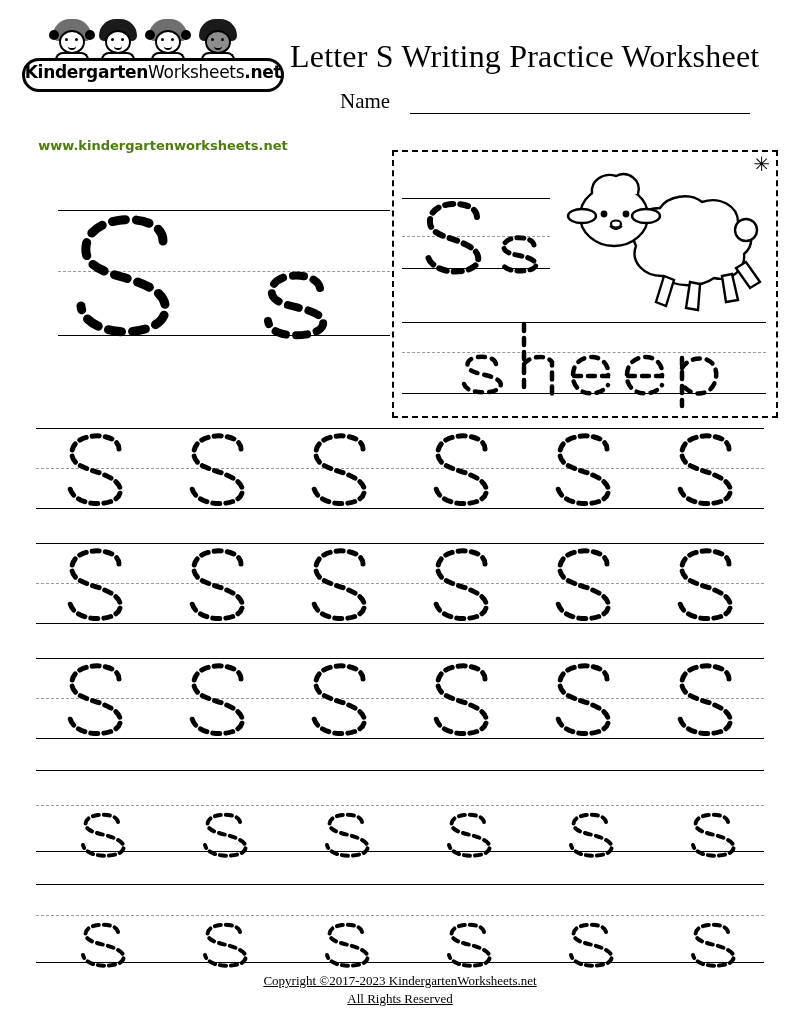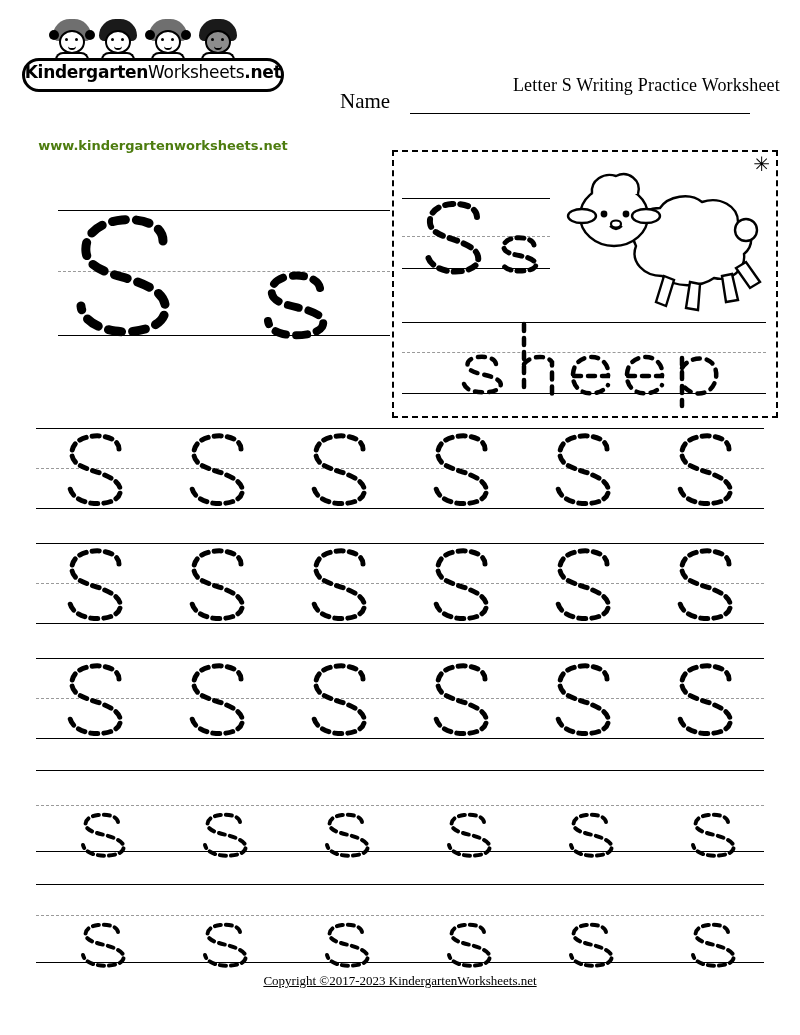--- a/index.html
+++ b/index.html
@@ -131,26 +131,25 @@
     font-weight: bold;
     color: #4d7c0f;
     font-family: "DejaVu Sans", sans-serif;
   }
 
   .title {
     position: absolute;
     left: 290px;
     top: 38px;
     width: 490px;
-    text-align: right;
-    font-size: 18px;
+    text-align: left;
+    font-size: 32px;
     font-family: "Liberation Serif", serif;
     letter-spacing: 0.2px;
     white-space: nowrap;
-    margin-top: 37px;
   }
 
   .name-row {
     position: absolute;
     left: 340px;
     top: 89px;
     width: 420px;
     height: 30px;
     font-size: 21px;
     font-family: "Liberation Serif", serif;
@@ -468,15 +467,16 @@
       <svg class="letter-svg" width="56" height="48" viewBox="0 0 56 48" style="left: 562px; top: 922px;">
         <path d="M44 10 C43 4, 33 2, 24 3 C15 4, 10 9, 12 14 C14 21, 31 22, 40 26 C49 30, 52 34, 48 39 C44 44, 28 45, 19 42 C13 40, 10 37, 9 33" fill="none" stroke="#000000" stroke-width="4" stroke-linecap="round" stroke-dasharray="6 5"></path>
       </svg>
       <svg class="letter-svg" width="56" height="48" viewBox="0 0 56 48" style="left: 684px; top: 922px;">
         <path d="M44 10 C43 4, 33 2, 24 3 C15 4, 10 9, 12 14 C14 21, 31 22, 40 26 C49 30, 52 34, 48 39 C44 44, 28 45, 19 42 C13 40, 10 37, 9 33" fill="none" stroke="#000000" stroke-width="4" stroke-linecap="round" stroke-dasharray="6 5"></path>
       </svg>
     </div>
 
   <div class="footer">
     <div>Copyright ©2017-2023 KindergartenWorksheets.net</div>
+    <div>All Rights Reserved</div>
   </div>
 
 </div>
 
 </body></html>

